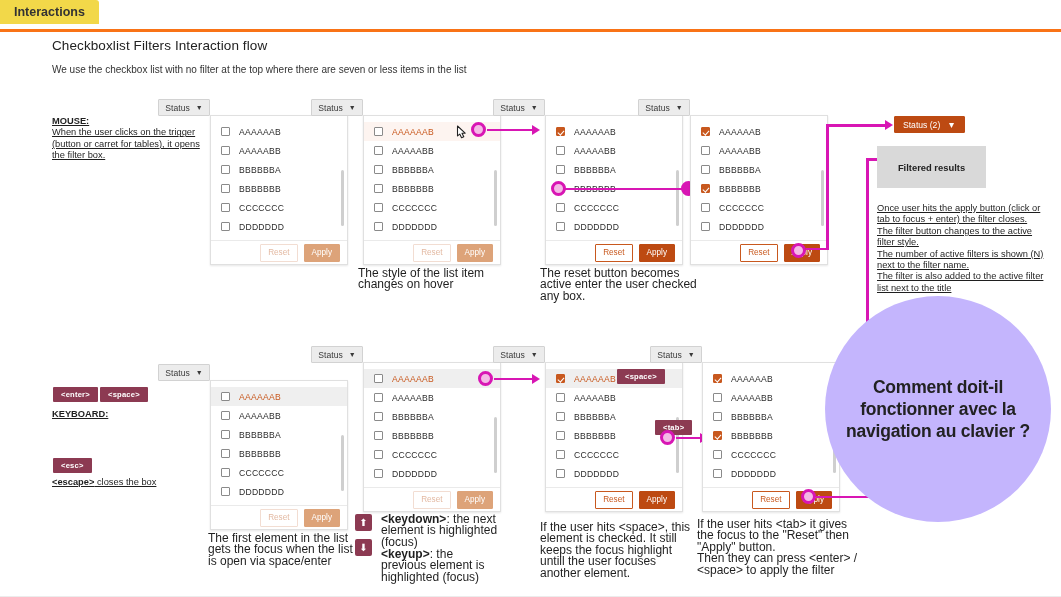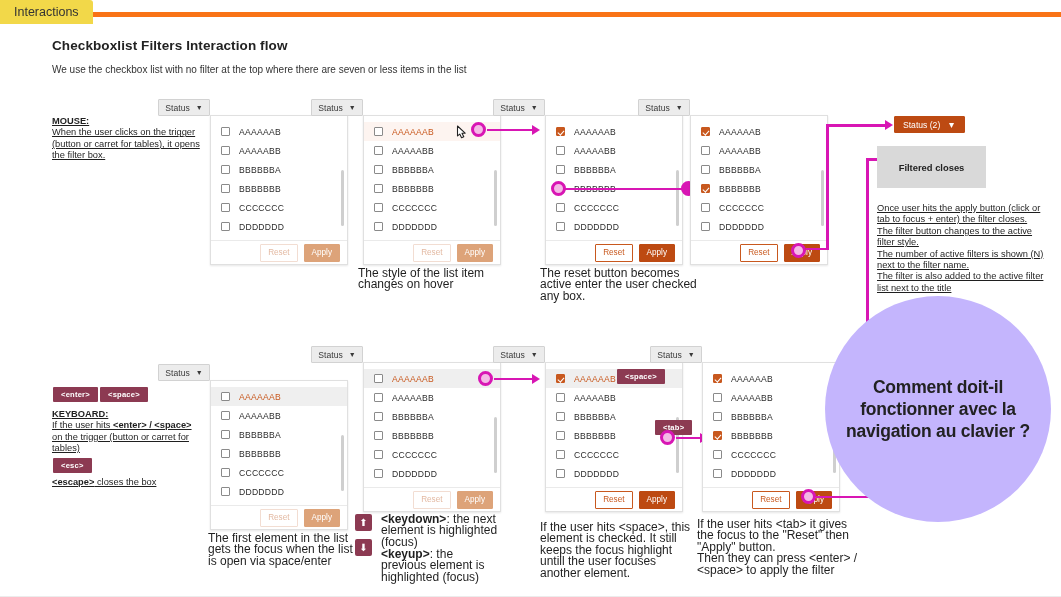--- a/index.html
+++ b/index.html
@@ -8,35 +8,35 @@
     width:1061px; height:597px;
     background:#ffffff;
     font-family:"Liberation Sans", sans-serif;
     color:#2b2b2b;
     overflow:hidden;
     position:relative;
   }
 
   
   #tabbar {
-    position:absolute; left:0; top:0; width:1061px; height:17px;
-    border-bottom:5px solid #f97316; background:#fff;
+    position:absolute; left:0; top:0; width:1061px; height:32px;
+    border-bottom:3px solid #f97316; background:#fff;font-weight:bold;
   }
   #tab-interactions {
     position:absolute; left:0; top:0; height:24px;
     background:#f2d849; color:#333;
     font-size:12.5px; line-height:24px;
     padding:0 14px 0 14px;
     border-top-right-radius:3px;
   }
 
   
   #page-title {
     position:absolute; left:52px; top:38px;
-    font-size:13.5px; font-weight:bold; color:#222; letter-spacing:.1px;
+    font-size:13.5px; font-weight:normal; color:#222; letter-spacing:.1px;
   }
   #page-sub {
     position:absolute; left:52px; top:64px;
     font-size:10px; color:#333;
   }
 
   
   .note { position:absolute; font-size:9.3px; line-height:11.4px; color:#1f1f1f;text-decoration:underline; }
   .note b { font-weight:bold; }
   .caption { position:absolute; font-size:12px; line-height:11.4px; color:#1f1f1f; }
@@ -354,33 +354,32 @@
 
 <div class="status-active" style="left:894px; top:116px;">
   <span>Status (2)</span>
   <span class="caret">▼</span>
 </div>
 
 <div class="mline" style="left:866px; top:158px; width:2.5px; height:200px;"></div>
 <div class="mline" style="left:866px; top:158px; width:36px; height:2.5px;"></div>
 <div class="arrowhead" style="left:899px; top:154px;"></div>
 
-<div id="filtered-results">Filtered closes</div>
+<div id="filtered-results">Filtered results</div>
 
 <div class="note" style="left:877px; top:203px; width:172px; white-space:pre-line;">Once user hits the apply button (click or tab to focus + enter) the filter closes.
 The filter button changes to the active filter style.
 The number of active filters is shown (N) next to the filter name.
 The filter is also added to the active filter list next to the title</div>
 
 <div class="key" style="left:53px; top:387px;">&lt;enter&gt;</div>
 <div class="key" style="left:100px; top:387px;">&lt;space&gt;</div>
 
 <div class="note" style="left:52px; top:409px; width:150px;">
   <div class="note-title">KEYBOARD:</div>
-  <div><span>If the user hits </span><b>&lt;enter&gt; / &lt;space&gt;</b><span> on the trigger (button or carret for tables)</span></div>
 </div>
 
 <div class="key" style="left:53px; top:458px;">&lt;esc&gt;</div>
 <div class="note" style="left:52px; top:477px; width:160px;">
   <b>&lt;escape&gt;</b><span> closes the box</span>
 </div>
 
 <div class="widget" id="w5" style="left:210px; top:364px;">
   <div class="status-btn">
     <span>Status</span>

